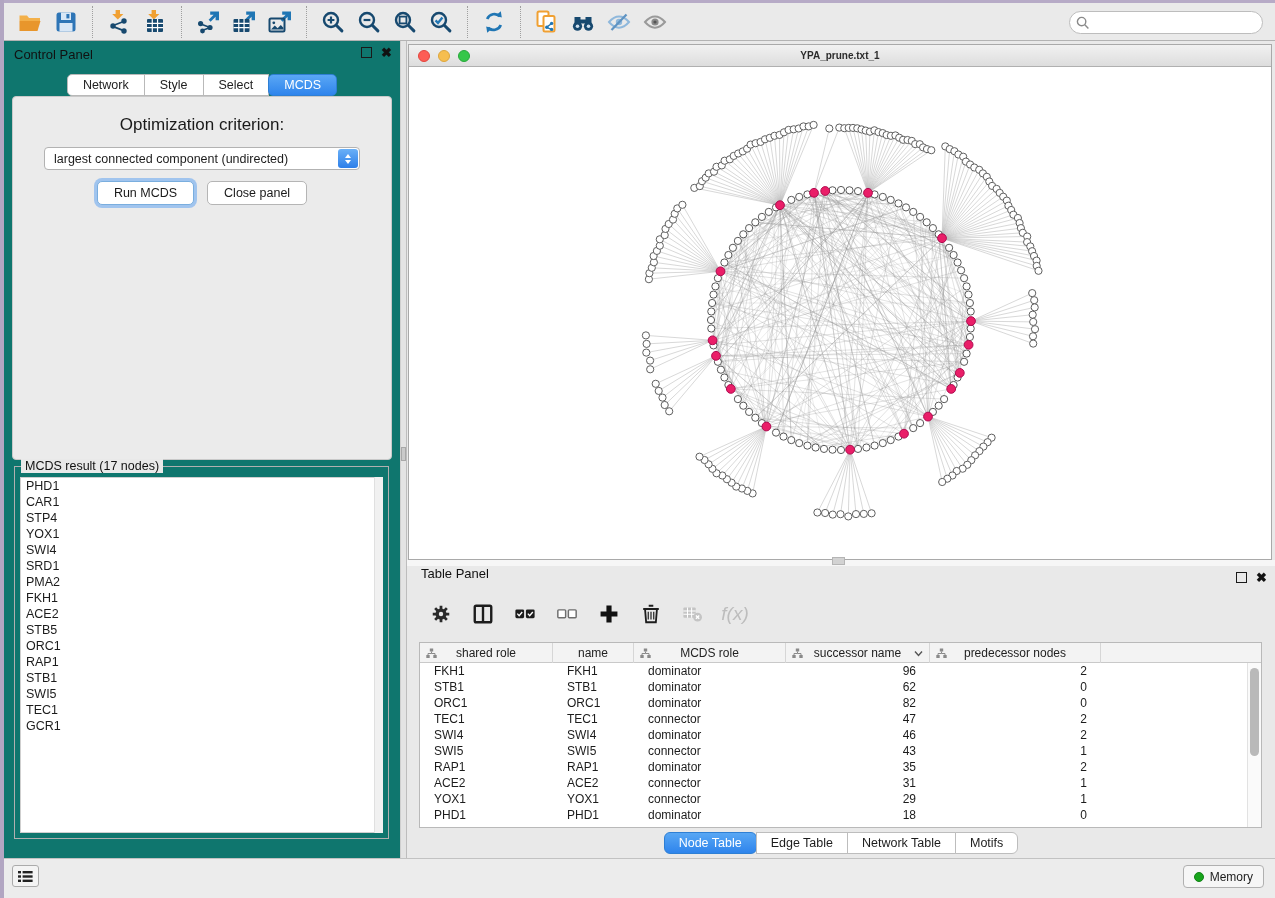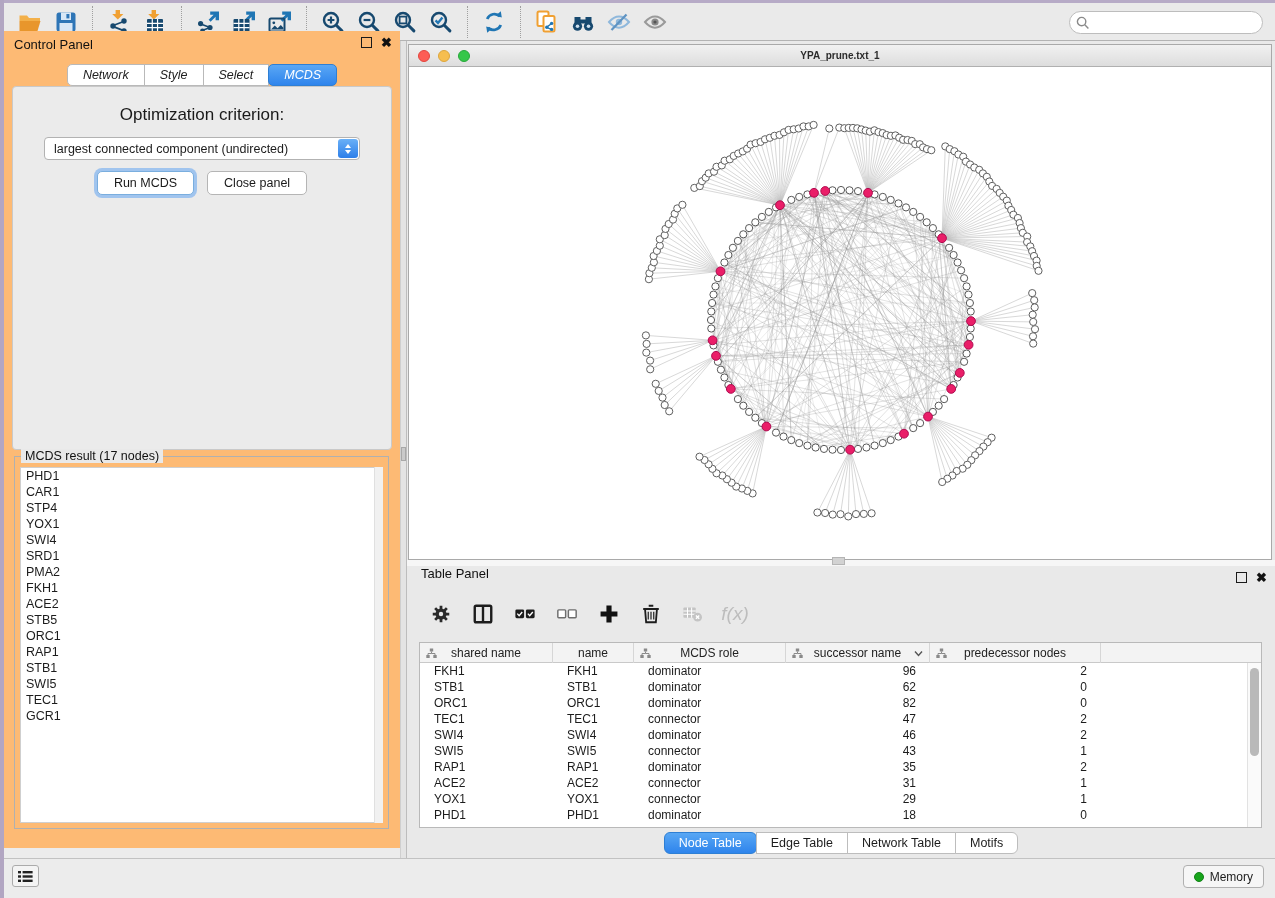--- a/index.html
+++ b/index.html
@@ -17,26 +17,26 @@
   .tb-group { display:flex; align-items:center; height:32px; padding:0 8px; }
   .tb-group + .tb-group { border-left:1px dotted #9f9f9f; }
   .tb-btn { display:inline-flex; width:36px; height:30px; align-items:center; justify-content:center; cursor:default; }
   .tb-btn svg { display:block; }
   .search-wrap { position:absolute; right:12px; top:8px; width:194px; height:23px; }
   .search-wrap svg { position:absolute; left:7px; top:4.5px; }
   .search-input { width:194px; height:23px; border:1px solid #bdbdbd; border-radius:12px; background:#fff;
       padding:0 10px 0 26px; font-size:12px; outline:none; font-family:"Liberation Sans",sans-serif; }
 
   
-  .control-panel { position:absolute; left:4px; top:31px; width:396px; height:817px; background:#fdba74; }
+  .control-panel { position:absolute; left:4px; top:41px; width:396px; height:817px; background:#0f766e; }
   .panel-titlebar { position:relative; height:27px; display:flex; align-items:center; padding:0 10px; font-size:13px; color:#111; }
   .pt-icons { position:absolute; right:8px; top:6px; display:flex; gap:9px; align-items:center; }
   .float-btn { width:11px; height:11px; border:1.6px solid #1a1a1a; background:transparent; display:inline-block; }
   .close-x { font-size:13px; font-weight:bold; color:#111; line-height:11px; }
-  .ctab-row { position:absolute; left:0; top:33px; width:100%; display:flex; justify-content:center;font-style:italic; }
+  .ctab-row { position:absolute; left:0; top:33px; width:100%; display:flex; justify-content:center; }
   .ctab { height:22px; line-height:20px; padding:0 15px; background:#fff; border:1px solid #b9b9b9; margin-left:-1px;
       font-size:12.5px; color:#222; }
   .ctab:first-child { border-radius:5px 0 0 5px; margin-left:0; }
   .ctab:last-child { border-radius:0 5px 5px 0; }
   .ctab.sel { background:linear-gradient(#5aa7f5,#2e84ec); color:#fff; border-color:#2e7fd4; border-radius:5px; }
   .ctab-content { position:absolute; left:8px; top:55px; width:380px; height:364px; background:#ebebeb;
       border:1px solid #c9c9c9; border-radius:4px; }
   .opt-label { margin-top:18px; text-align:center; font-size:17px; color:#1a1a1a; }
   .dropdown { position:relative; margin:12px auto 0; width:316px; height:23px; background:#fff; border:1px solid #b2b2b2;
       border-radius:4px; display:flex; align-items:center; padding-left:9px; font-size:12.5px; }
@@ -1096,21 +1096,21 @@
       <div class="tbl-header" id="tbl-header">
           <div class="th" style="width: 133px;">
             <svg class="shared-ic" width="11" height="11" viewBox="0 0 11 11">
               <g fill="#8a8a8a">
                 <rect x="3.8" y="0.5" width="3.4" height="3"></rect>
                 <rect x="0.3" y="7" width="3.4" height="3"></rect>
                 <rect x="7.3" y="7" width="3.4" height="3"></rect>
               </g>
               <path d="M5.5 3.5v2M5.5 5.5H2v1.5M5.5 5.5H9v1.5" fill="none" stroke="#8a8a8a" stroke-width="1"></path>
             </svg>
-            <span>shared name</span>
+            <span>shared role</span>
           </div>
           <div class="th" style="width: 81px;">
             <span>name</span>
           </div>
           <div class="th" style="width: 152px;">
             <svg class="shared-ic" width="11" height="11" viewBox="0 0 11 11">
               <g fill="#8a8a8a">
                 <rect x="3.8" y="0.5" width="3.4" height="3"></rect>
                 <rect x="0.3" y="7" width="3.4" height="3"></rect>
                 <rect x="7.3" y="7" width="3.4" height="3"></rect>

